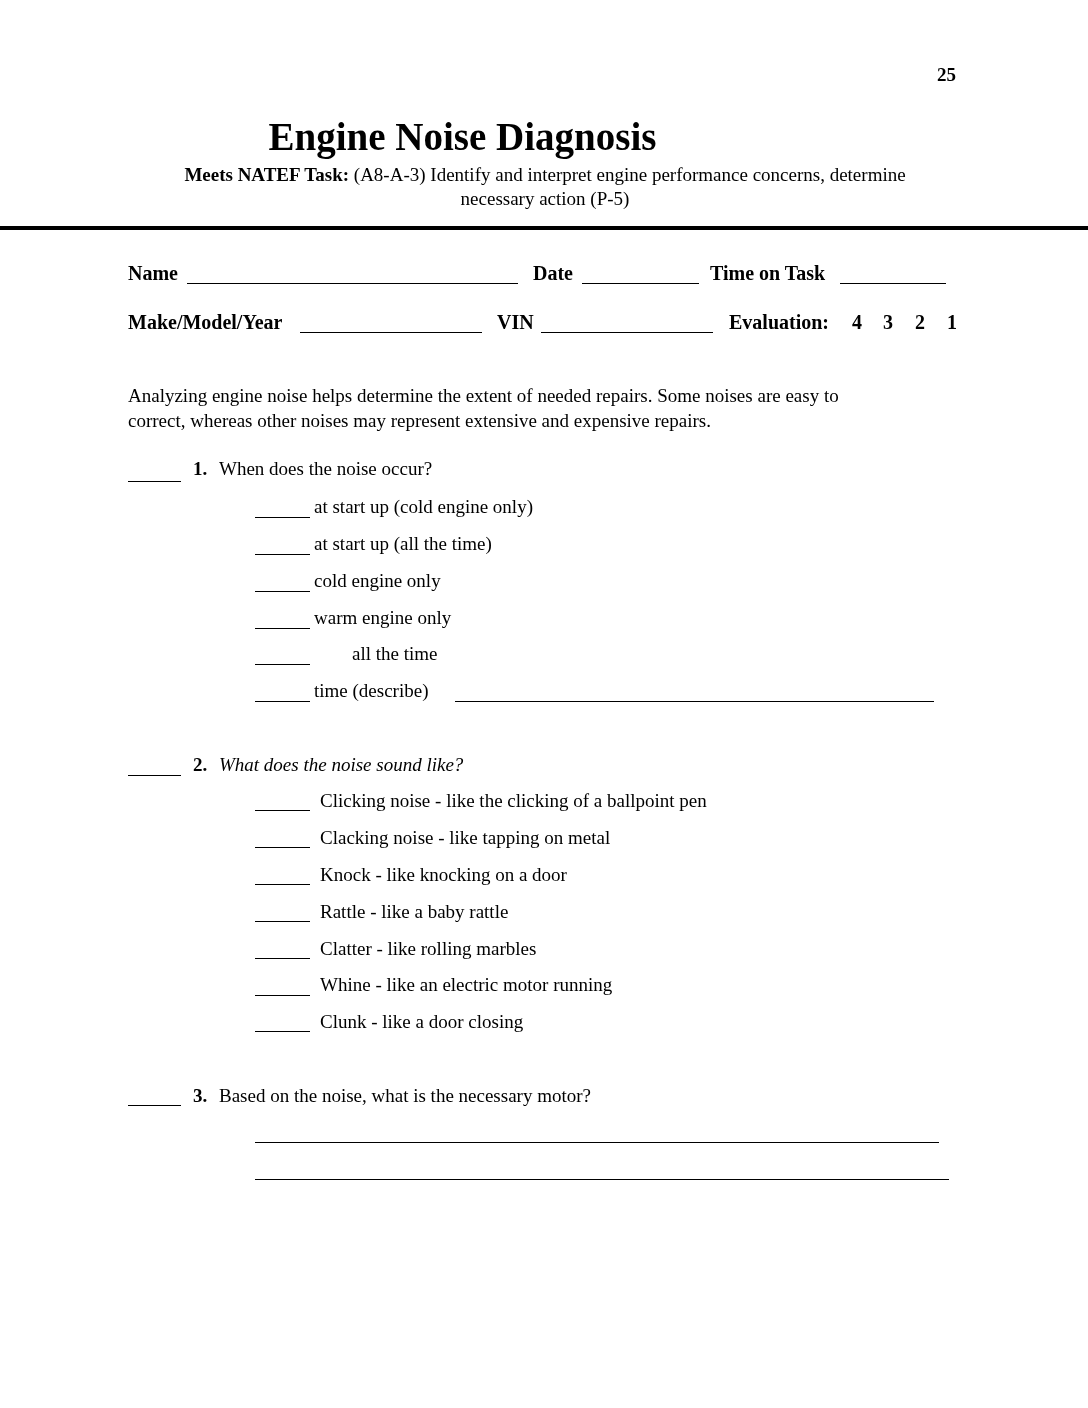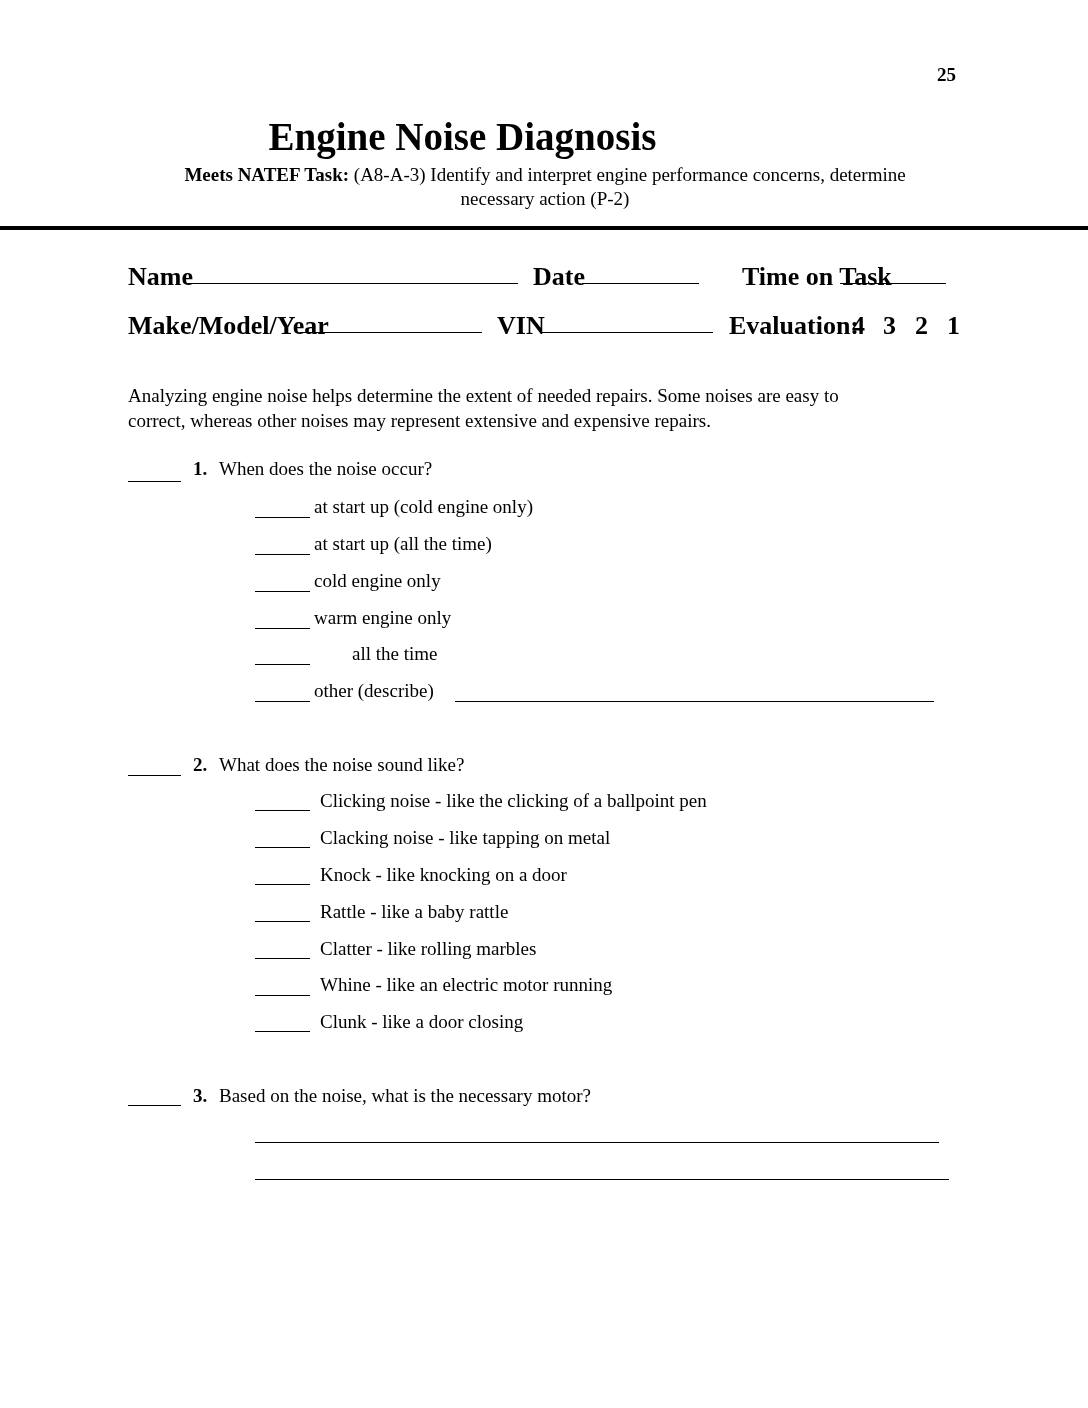--- a/index.html
+++ b/index.html
@@ -4,42 +4,42 @@
 <style>
   html, body { margin: 0; padding: 0; background: #ffffff; }
   body { width: 1088px; height: 1408px; position: relative; overflow: hidden;
          font-family: "Liberation Serif", "DejaVu Serif", serif; color: #000; }
   .abs { position: absolute; white-space: nowrap; }
   .page-num { top: 64px; left: 937px; font-size: 19px; font-weight: bold; }
   .title { top: 114px; left: 0; width: 925px; text-align: center; font-size: 39px; font-weight: bold; }
   .subtitle { top: 163px; left: 120px; width: 850px; text-align: center; font-size: 19px; line-height: 24px; white-space: normal; }
   .subtitle b { font-weight: bold; }
   .rule { top: 226px; left: 0; width: 1088px; height: 4px; background: #000; }
-  .field-label { font-size: 26px; font-weight: bold; }
+  .field-label { font-size: 20px; font-weight: bold; }
   .blank { border-bottom: 1.6px solid #000; height: 0; }
   .body-text { font-size: 19px; line-height: 25px; }
   .q-num { font-weight: bold; }
   .line { border-bottom: 1.2px solid #000; height: 0; }
 </style>
 </head>
 <body>
 
 <div class="abs page-num">25</div>
 <div class="abs title">Engine Noise Diagnosis</div>
 <div class="abs subtitle">
   <b>Meets NATEF Task:</b><span> (A8-A-3) Identify and interpret engine performance concerns, determine</span><br>
-  <span>necessary action  (P-2)</span>
+  <span>necessary action  (P-5)</span>
 </div>
 <div class="abs rule"></div>
 
 <div class="abs field-label" style="top:262px;left:128px;">Name</div>
 <div class="abs blank" style="top:283px;left:187px;width:331px;"></div>
 <div class="abs field-label" style="top:262px;left:533px;">Date</div>
 <div class="abs blank" style="top:283px;left:582px;width:117px;"></div>
-<div class="abs field-label" style="top:262px;left:710px;margin-left:32px;">Time on Task</div>
+<div class="abs field-label" style="top:262px;left:710px;">Time on Task</div>
 <div class="abs blank" style="top:283px;left:840px;width:106px;"></div>
 
 <div class="abs field-label" style="top:311px;left:128px;">Make/Model/Year</div>
 <div class="abs blank" style="top:332px;left:300px;width:182px;"></div>
 <div class="abs field-label" style="top:311px;left:497px;">VIN</div>
 <div class="abs blank" style="top:332px;left:541px;width:172px;"></div>
 <div class="abs field-label" style="top:311px;left:729px;">Evaluation:</div>
 <div class="abs field-label" style="top:311px;left:852px;">4</div>
 <div class="abs field-label" style="top:311px;left:883px;">3</div>
 <div class="abs field-label" style="top:311px;left:915px;">2</div>
@@ -56,26 +56,26 @@
 <div class="abs body-text" style="top:494px;left:314px;">at start up (cold engine only)</div>
 <div class="abs line" style="top:554px;left:255px;width:55px;"></div>
 <div class="abs body-text" style="top:531px;left:314px;text-align:center;">at start up (all the time)</div>
 <div class="abs line" style="top:591px;left:255px;width:55px;"></div>
 <div class="abs body-text" style="top:568px;left:314px;">cold engine only</div>
 <div class="abs line" style="top:628px;left:255px;width:55px;"></div>
 <div class="abs body-text" style="top:605px;left:314px;">warm engine only</div>
 <div class="abs line" style="top:664px;left:255px;width:55px;"></div>
 <div class="abs body-text" style="top:641px;left:314px;margin-left:38px;">all the time</div>
 <div class="abs line" style="top:701px;left:255px;width:55px;"></div>
-<div class="abs body-text" style="top:678px;left:314px;">other (describe)</div>
+<div class="abs body-text" style="top:678px;left:314px;">time (describe)</div>
 <div class="abs line" style="top:701px;left:455px;width:479px;"></div>
 
 <div class="abs blank" style="top:775px;left:128px;width:53px;"></div>
 <div class="abs body-text" style="top:752px;left:193px;"><span class="q-num">2.</span></div>
-<div class="abs body-text" style="top:752px;left:219px;">What does the noise sound like?</div>
+<div class="abs body-text" style="top:752px;left:219px;font-style:italic;">What does the noise sound like?</div>
 
 <div class="abs line" style="top:810px;left:255px;width:55px;"></div>
 <div class="abs body-text" style="top:788px;left:320px;">Clicking noise - like the clicking of a ballpoint pen</div>
 <div class="abs line" style="top:847px;left:255px;width:55px;"></div>
 <div class="abs body-text" style="top:825px;left:320px;">Clacking noise - like tapping on metal</div>
 <div class="abs line" style="top:884px;left:255px;width:55px;"></div>
 <div class="abs body-text" style="top:862px;left:320px;">Knock - like knocking on a door</div>
 <div class="abs line" style="top:921px;left:255px;width:55px;"></div>
 <div class="abs body-text" style="top:899px;left:320px;">Rattle - like a baby rattle</div>
 <div class="abs line" style="top:958px;left:255px;width:55px;"></div>

